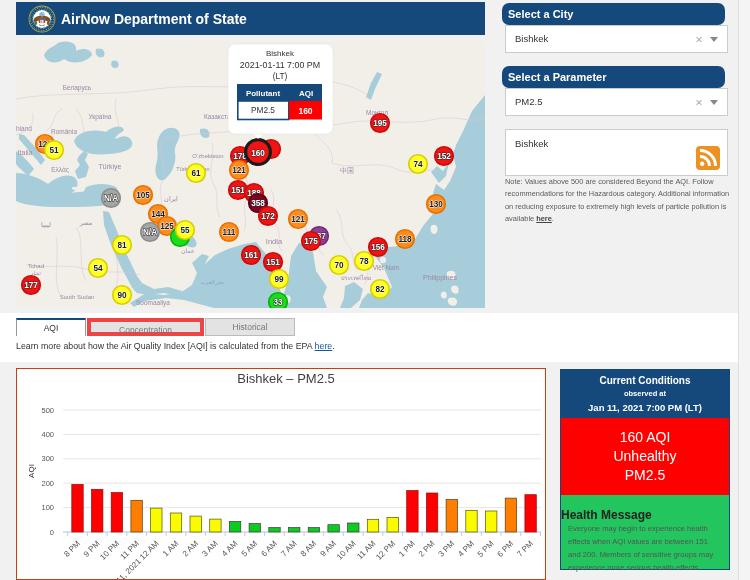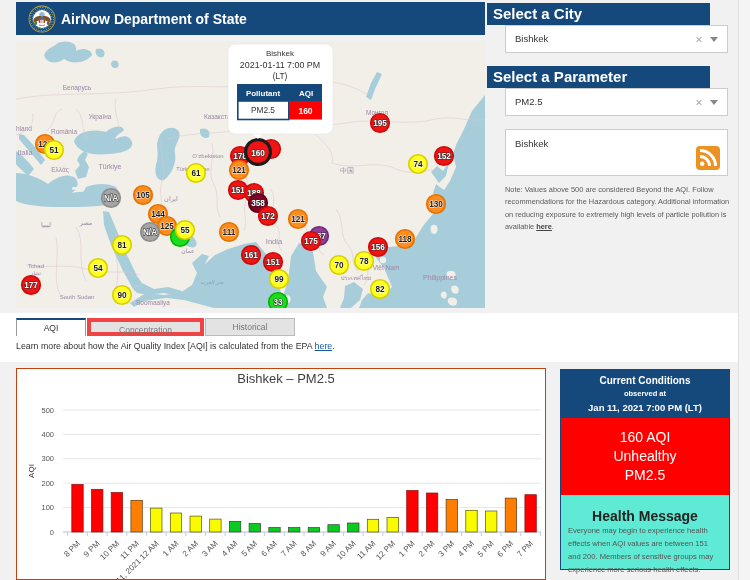--- a/index.html
+++ b/index.html
@@ -3,54 +3,54 @@
 <meta charset="utf-8">
 <style>
   * { margin:0; padding:0; box-sizing:border-box; }
   html,body { width:750px; height:580px; overflow:hidden; background:#f1f1f1;
     font-family:"Liberation Sans", sans-serif; }
   .abs { position:absolute; }
   
   #hdr { position:absolute; left:16px; top:2px; width:469px; height:33px; background:#15497c; }
   #hdr .title { position:absolute; left:45px; top:9px; color:#fff; font-weight:bold; font-size:14px; }
   
-  .sb-h { position:absolute; left:487px; width:223px; height:22px; background:#15497c;
-          color:#fff; font-weight:bold; font-size:15px; line-height:22px; padding-left:6px; }
+  .sb-h { position:absolute; left:502px; width:223px; height:22px; background:#15497c;
+          color:#fff; font-weight:bold; font-size:11px; line-height:22px; padding-left:6px;border-radius:7px; }
   .sb-sel { position:absolute; left:505px; width:223px; height:28px; background:#fff;
           border:1px solid #ccc; font-size:9.5px; color:#333; line-height:26px; padding-left:9px; }
   .sb-x { position:absolute; right:24px; top:1px; color:#aaa; font-size:9.5px; }
   .sb-car { position:absolute; right:9px; top:11px; width:0; height:0;
           border-left:4px solid transparent; border-right:4px solid transparent; border-top:5px solid #888; }
   #rssbox { position:absolute; left:505px; top:129px; width:223px; height:47px;
           background:#fff; border:1px solid #ccc; }
   #rssbox .nm { position:absolute; left:9px; top:8px; font-size:9.5px; color:#333; }
-  #note { position:absolute; left:505px; top:184px; width:232px; font-size:7.4px;
+  #note { position:absolute; left:505px; top:176px; width:232px; font-size:7.4px;
           line-height:12.4px; color:#5a5a5a; }
   
   #band { position:absolute; left:0; top:313px; width:750px; height:49px; background:#fff; }
   .tab { position:absolute; top:318px; height:18px; font-size:8.5px; text-align:center; line-height:17px; }
   #tab1 { left:16px; width:70px; background:#fff; border:1px solid #999; border-top:2px solid #15497c;
           border-bottom:none; color:#333; }
   #tab2 { left:87px; width:117px; background:#e3e3e3; border:4px solid #ef4444; color:#777; }
   #tab3 { left:205px; width:90px; background:#e3e3e3; border:1px solid #bbb; color:#777; }
   #learn { position:absolute; left:16px; top:341px; font-size:8.8px; color:#333; }
   
   
   #chartbox { position:absolute; left:16px; top:368px; width:530px; height:212px;
           background:#fff; border:1px solid #c2410c; overflow:hidden; }
   
   #cc { position:absolute; left:560px; top:369px; width:170px; height:201px;
-          border:1px solid #15497c; background:#5eead4; }
+          border:1px solid #15497c; background:#22c55e; }
   #cc .blue { background:#15497c; color:#fff; text-align:center; padding:5px 2px 5px; }
   #cc .blue .l1 { font-size:10px; font-weight:bold; }
   #cc .blue .l2 { font-size:7.5px; font-weight:bold; margin-top:3px; }
   #cc .blue .l3 { font-size:9.5px; font-weight:bold; margin-top:4px; }
   #cc .red { background:#fe0000; color:#fff; text-align:center; font-weight:normal;
           font-size:14px; line-height:19px; padding:10px 0 10px; }
-  #cc .hm-t { text-align:center; font-weight:bold; font-size:14px; color:#222; margin-top:13px; }
+  #cc .hm-t { text-align:left; font-weight:bold; font-size:12px; color:#222; margin-top:13px; }
   #cc .hm-b { font-size:7.6px; color:#555; line-height:13px; padding:0 7px; }
 </style>
 </head>
 <body>
 <div id="hdr">
   <svg class="abs" style="left:12px;top:3px" width="28" height="28" viewBox="0 0 28 28">
     <circle cx="14" cy="14" r="13.4" fill="#c9a832"></circle>
     <circle cx="14" cy="14" r="12.6" fill="#11508b"></circle>
     <g fill="none" stroke="#d9bc45" stroke-dasharray="1 1.6" stroke-width="0.9">
       <circle cx="14" cy="14" r="11.6"></circle>

